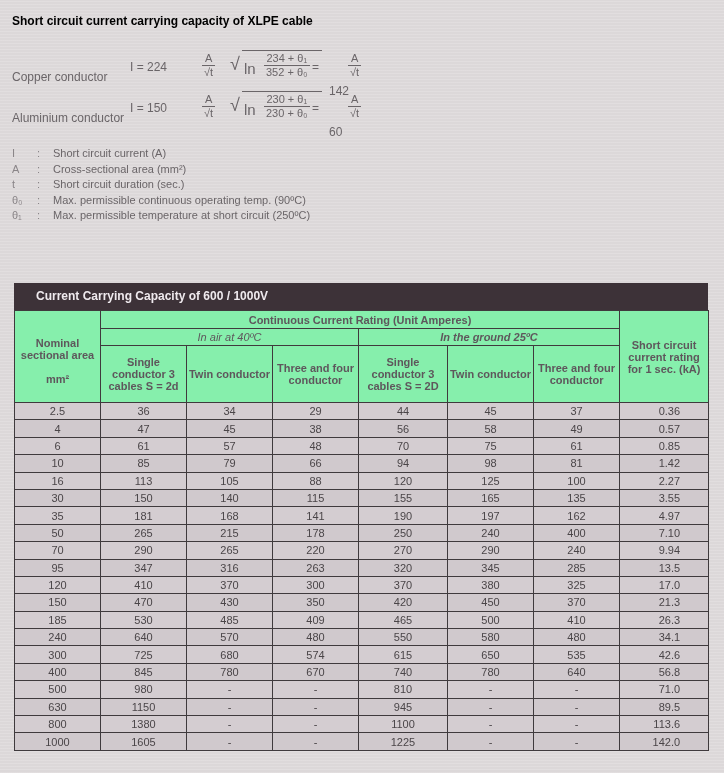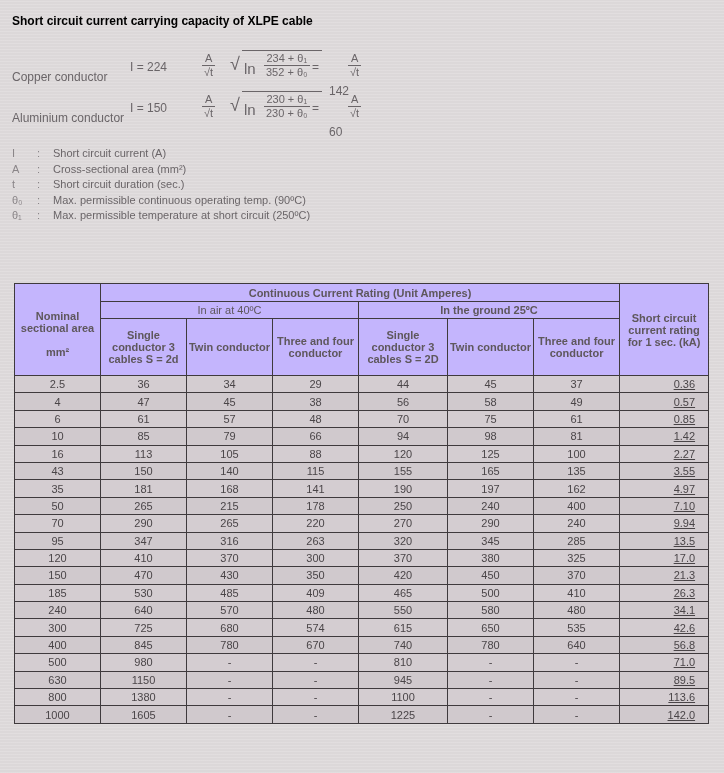--- a/index.html
+++ b/index.html
@@ -43,28 +43,28 @@
   .table-wrap { position: absolute; left: 14px; top: 283px; width: 694px; }
   .table-caption {
     background: #3d3238; color: #efeaee; font-weight: bold; font-size: 12px;
     height: 27px; line-height: 27px; padding-left: 22px;
   }
   table {
     border-collapse: collapse; width: 694px; table-layout: fixed;
     background: #cfc8cc; font-size: 11px; color: #4a4548;
   }
   th, td { border: 1px solid #3f3a3d; text-align: center; padding: 0; }
-  th { font-weight: bold; color: #5e575c; background: #c4b5fd; line-height: 12px; }
+  th { font-weight: bold; color: #5e575c; background: #86efac; line-height: 12px; }
   thead tr.r1 th { height: 17px; }
-  thead tr.r2 th { height: 16px; font-weight: bold; }
+  thead tr.r2 th { height: 16px; font-weight: bold; font-style: italic; }
   thead tr.r3 th { height: 56px; }
   tbody td { height: 16.4px; line-height: 16px; }
   tbody tr:nth-child(odd) td { background: #d4cdd1; }
   tbody tr:nth-child(even) td { background: #d0c9cd; }
-  td.kA { text-align: right; padding-right: 13px; text-decoration: underline; }
+  td.kA { text-align: right; padding-right: 28px; }
   .nominal-cell { vertical-align: top; padding-top: 26px; }
   .nominal-cell .mm { display: block; margin-top: 12px; }
 </style>
 </head>
 <body>
 
 <div class="title">Short circuit current carrying capacity of XLPE cable</div>
 
 <div class="formula-row" style="top:46px; width:400px;">
   <span class="label">Copper conductor</span>
@@ -136,20 +136,21 @@
     <span class="legend-desc">Max. permissible continuous operating temp. (90ºC)</span>
   </div>
   <div class="legend-row">
     <span class="legend-sym">θ₁</span>
     <span class="legend-colon">:</span>
     <span class="legend-desc">Max. permissible temperature at short circuit (250ºC)</span>
   </div>
 </div>
 
 <div class="table-wrap">
+  <div class="table-caption">Current Carrying Capacity of 600 / 1000V</div>
   <table>
     <colgroup>
       <col style="width:86px">
         <col style="width:86px">
         <col style="width:86px">
         <col style="width:86px">
       <col style="width:89px">
         <col style="width:86px">
         <col style="width:86px">
         <col style="width:89px">
@@ -221,21 +222,21 @@
           <td>16</td>
           <td>113</td>
           <td>105</td>
           <td>88</td>
           <td>120</td>
           <td>125</td>
           <td>100</td>
           <td class="kA">2.27</td>
         </tr>
         <tr>
-          <td>43</td>
+          <td>30</td>
           <td>150</td>
           <td>140</td>
           <td>115</td>
           <td>155</td>
           <td>165</td>
           <td>135</td>
           <td class="kA">3.55</td>
         </tr>
         <tr>
           <td>35</td>

